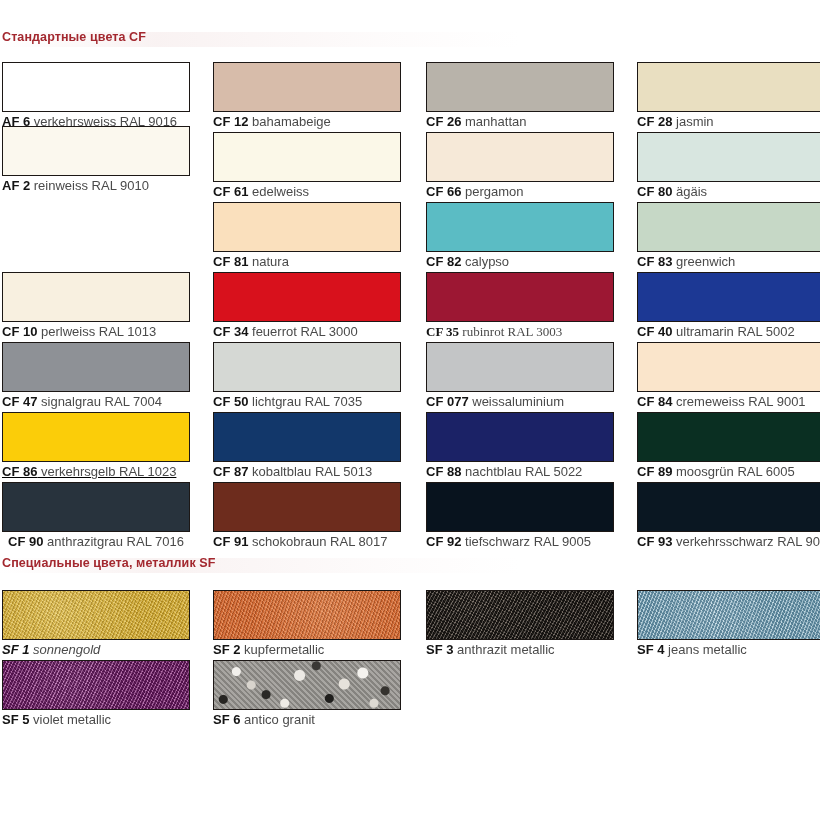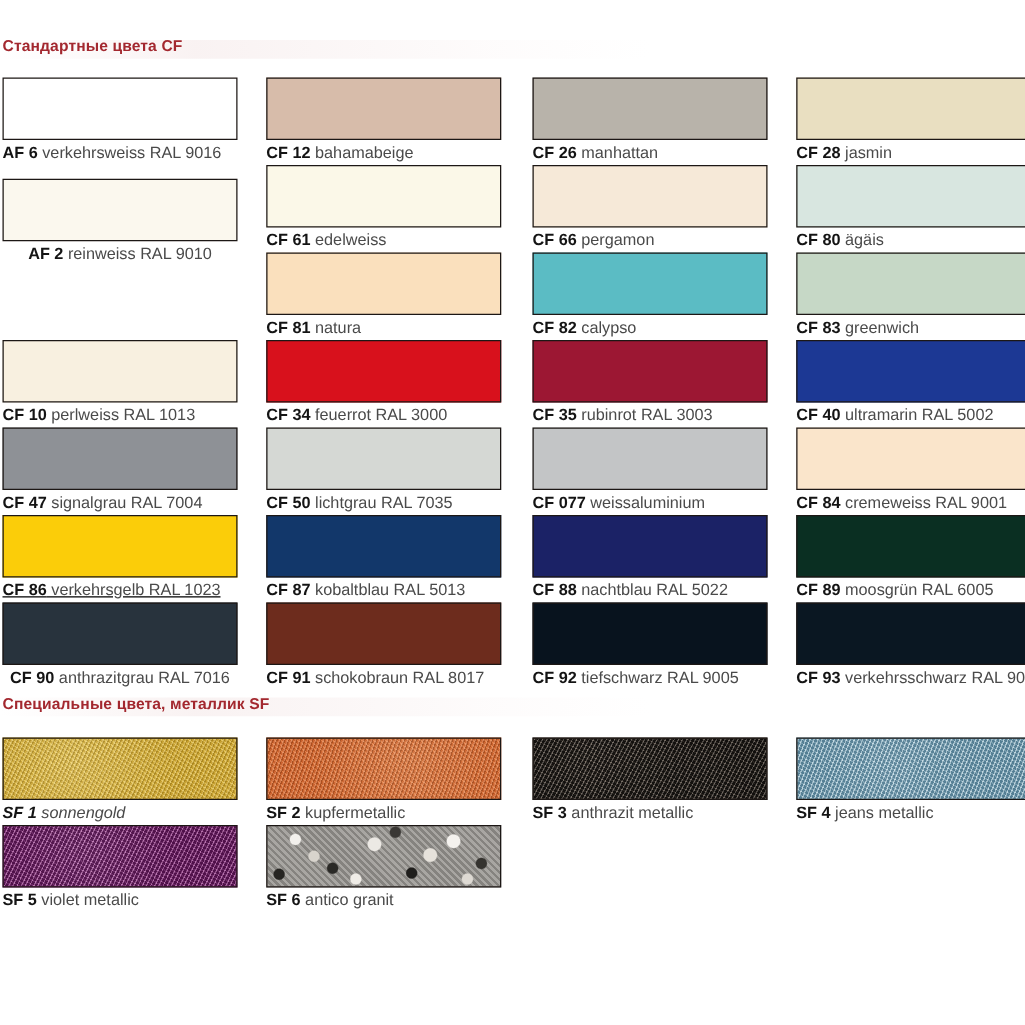--- a/index.html
+++ b/index.html
@@ -154,21 +154,21 @@
         <div class="caption"><span class="code">CF 12</span><span class="nm"> bahamabeige</span></div>
       </div>
       <div class="cell" style="left: 426px; top: 0px;">
         <div class="swatch" style="background: rgb(184, 179, 170);"></div>
         <div class="caption"><span class="code">CF 26</span><span class="nm"> manhattan</span></div>
       </div>
       <div class="cell" style="left: 637px; top: 0px;">
         <div class="swatch" style="background: rgb(233, 223, 193);"></div>
         <div class="caption"><span class="code">CF 28</span><span class="nm"> jasmin</span></div>
       </div>
-      <div class="cell" style="left: 2px; top: 81px; text-align: center;">
+      <div class="cell" style="left: 2px; top: 64px;">
         <div class="swatch" style="background: rgb(251, 248, 238);"></div>
         <div class="caption"><span class="code">AF 2</span><span class="nm"> reinweiss RAL 9010</span></div>
       </div>
       <div class="cell" style="left: 213px; top: 70px;">
         <div class="swatch" style="background: rgb(251, 248, 232);"></div>
         <div class="caption"><span class="code">CF 61</span><span class="nm"> edelweiss</span></div>
       </div>
       <div class="cell" style="left: 426px; top: 70px;">
         <div class="swatch" style="background: rgb(246, 233, 216);"></div>
         <div class="caption"><span class="code">CF 66</span><span class="nm"> pergamon</span></div>
@@ -190,21 +190,21 @@
         <div class="caption"><span class="code">CF 83</span><span class="nm"> greenwich</span></div>
       </div>
       <div class="cell" style="left: 2px; top: 210px;">
         <div class="swatch" style="background: rgb(248, 240, 224);"></div>
         <div class="caption"><span class="code">CF 10</span><span class="nm"> perlweiss RAL 1013</span></div>
       </div>
       <div class="cell" style="left: 213px; top: 210px;">
         <div class="swatch" style="background: rgb(216, 17, 28);"></div>
         <div class="caption"><span class="code">CF 34</span><span class="nm"> feuerrot RAL 3000</span></div>
       </div>
-      <div class="cell" style="left: 426px; top: 210px;">
+      <div class="cell" style="left: 426px; top: 210px; font-family: Liberation Serif, serif;">
         <div class="swatch" style="background: rgb(156, 23, 51);"></div>
         <div class="caption"><span class="code">CF 35</span><span class="nm"> rubinrot RAL 3003</span></div>
       </div>
       <div class="cell" style="left: 637px; top: 210px;">
         <div class="swatch" style="background: rgb(28, 56, 148);"></div>
         <div class="caption"><span class="code">CF 40</span><span class="nm"> ultramarin RAL 5002</span></div>
       </div>
       <div class="cell" style="left: 2px; top: 280px;">
         <div class="swatch" style="background: rgb(142, 145, 150);"></div>
         <div class="caption"><span class="code">CF 47</span><span class="nm"> signalgrau RAL 7004</span></div>

